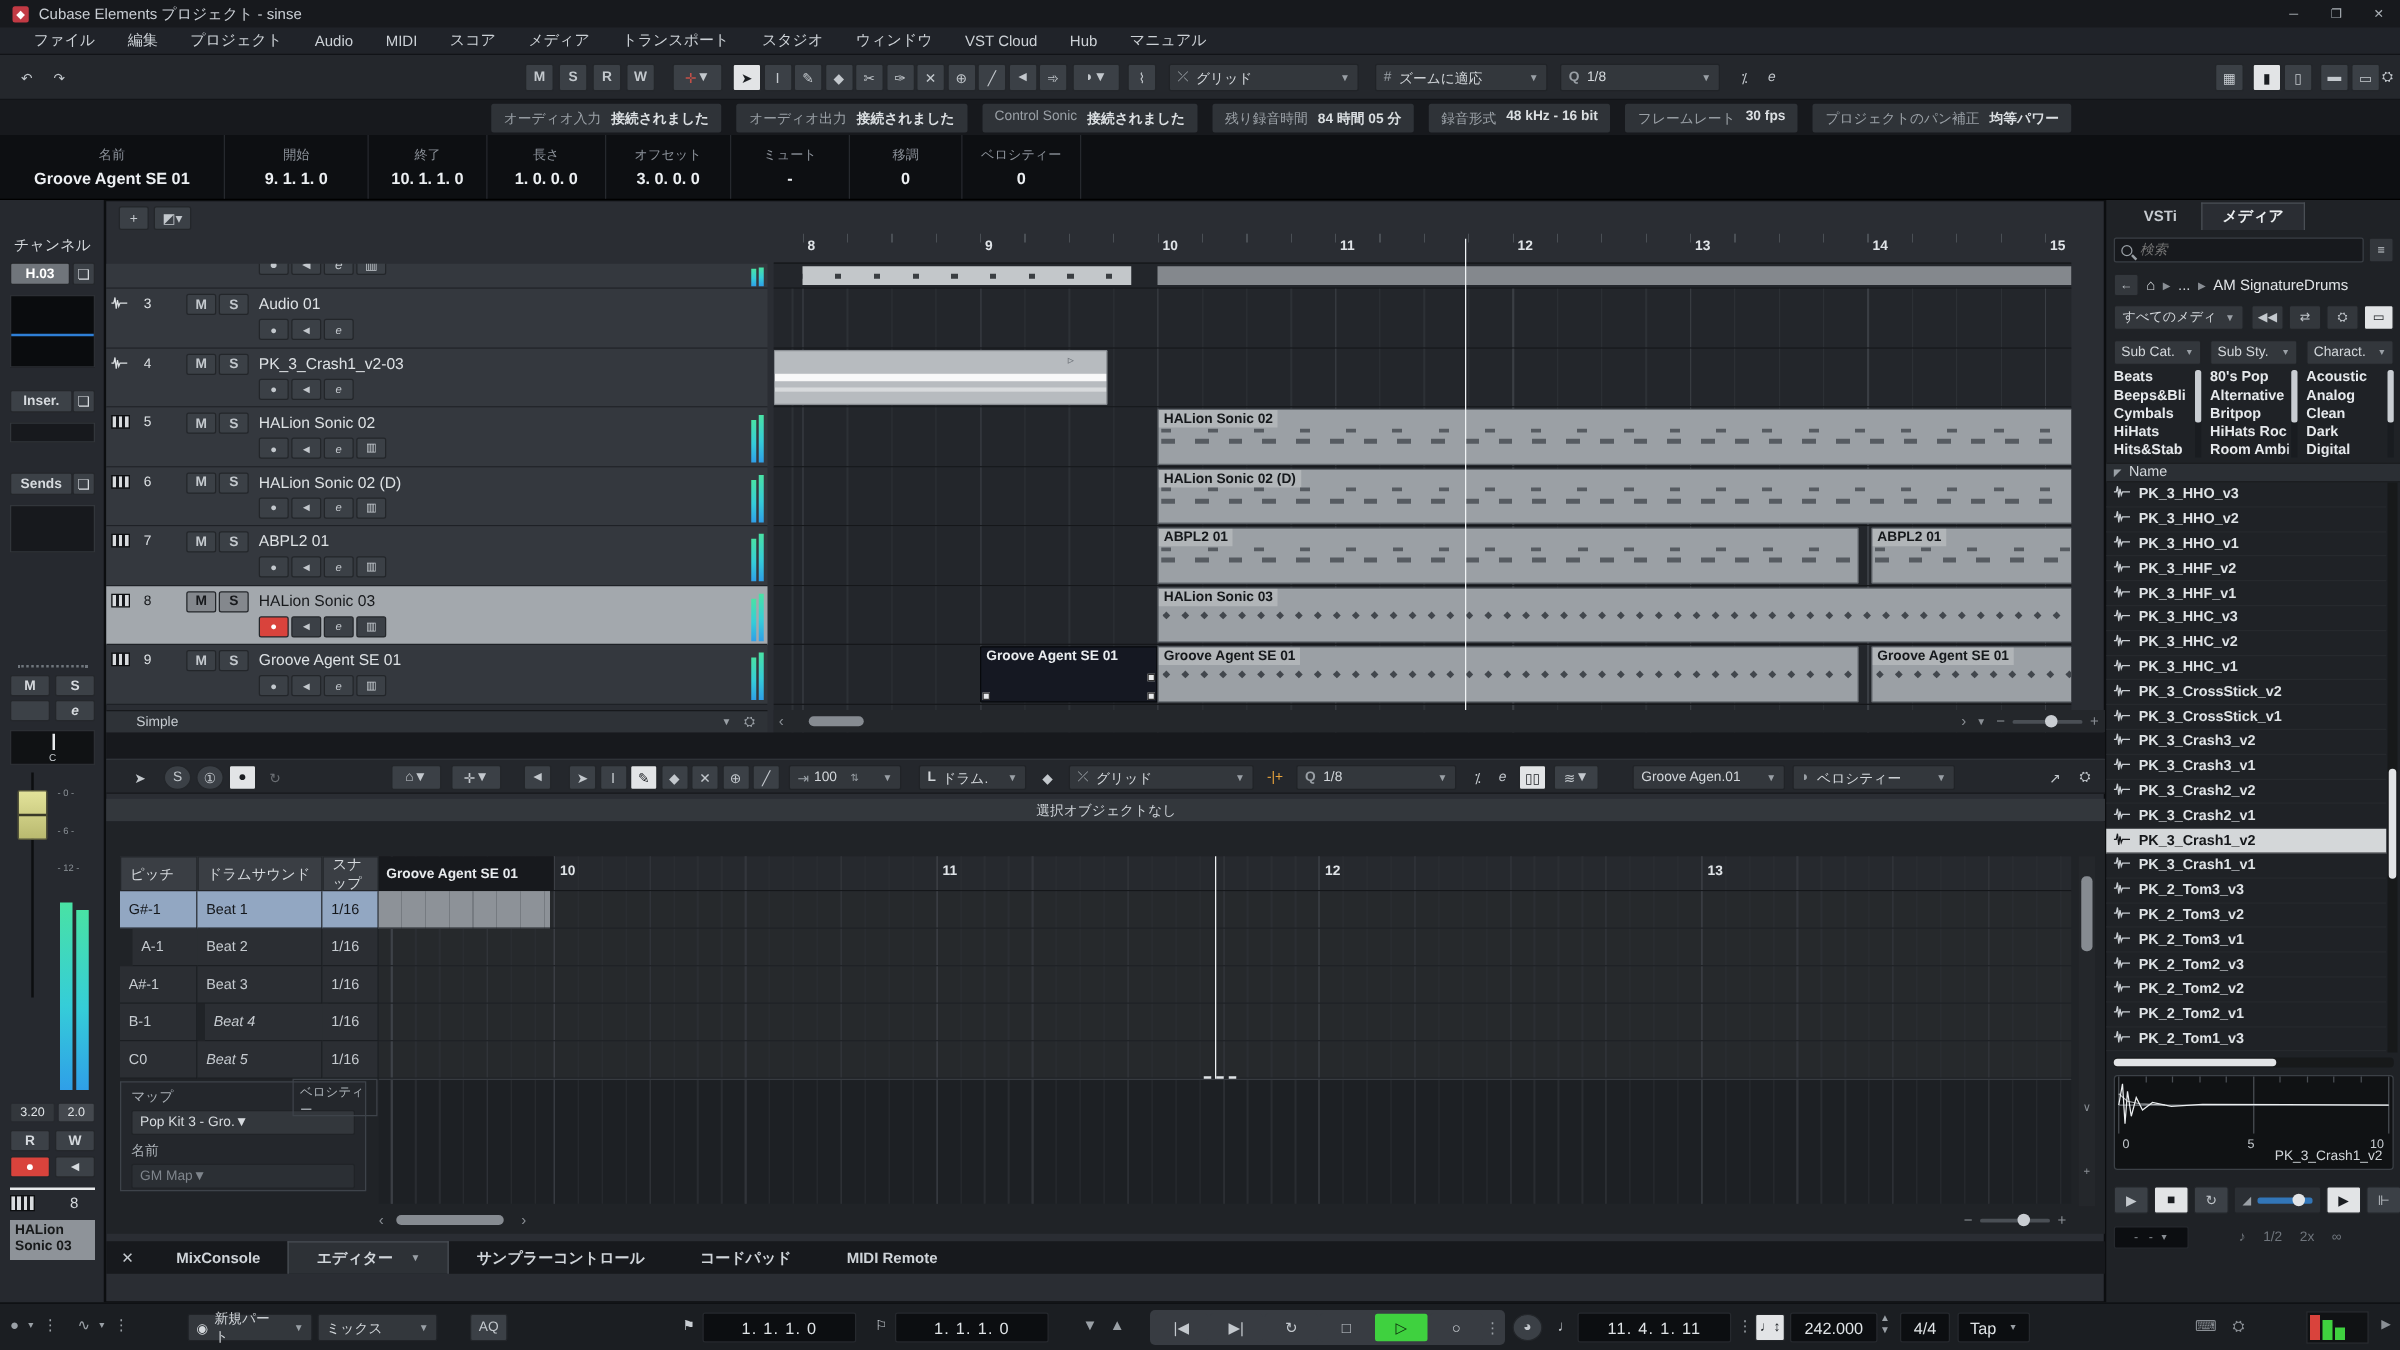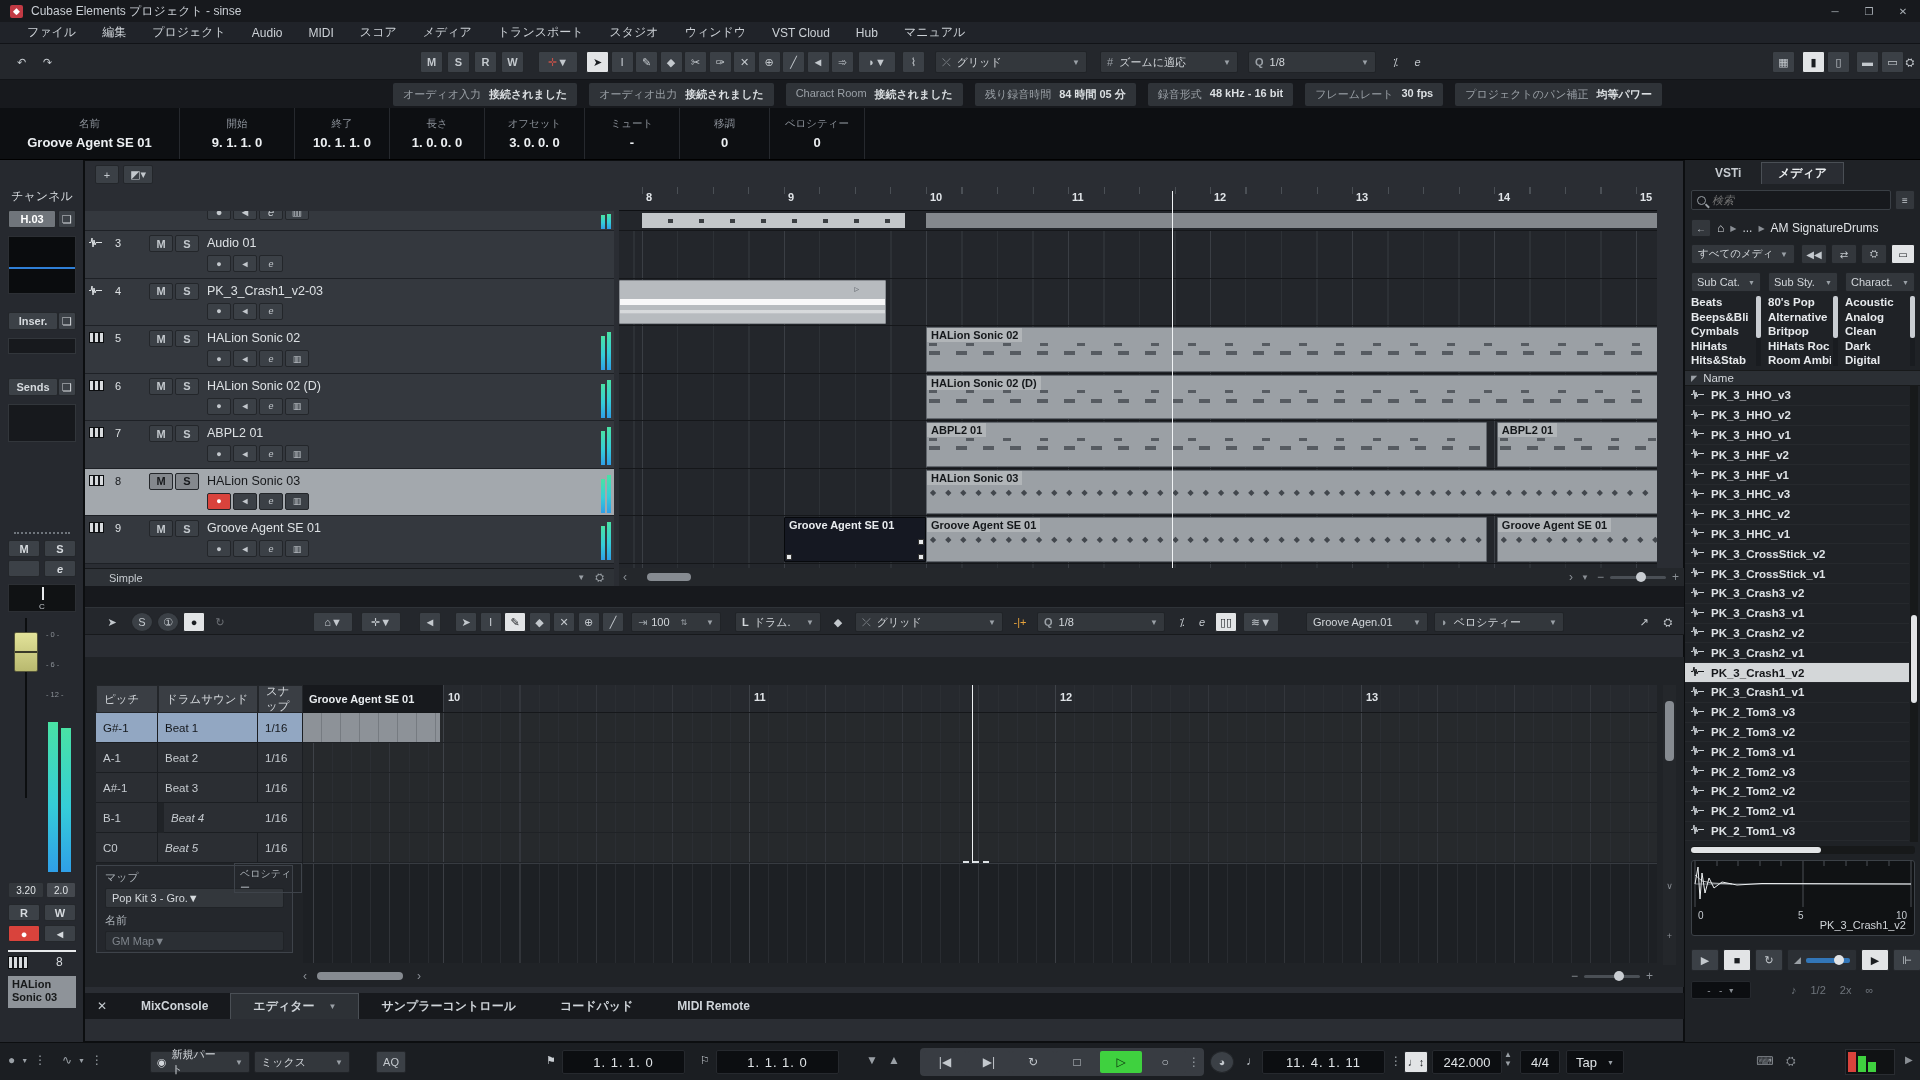--- a/index.html
+++ b/index.html
@@ -210,21 +210,21 @@
 <div class="abs" id="statusbar">
     <div class="stbox">
       <span class="lb">オーディオ入力</span>
       <span class="vl">接続されました</span>
     </div>
     <div class="stbox">
       <span class="lb">オーディオ出力</span>
       <span class="vl">接続されました</span>
     </div>
     <div class="stbox">
-      <span class="lb">Charact Room</span>
+      <span class="lb">Control Sonic</span>
       <span class="vl">接続されました</span>
     </div>
     <div class="stbox">
       <span class="lb">残り録音時間</span>
       <span class="vl">84 時間 05 分</span>
     </div>
     <div class="stbox">
       <span class="lb">録音形式</span>
       <span class="vl">48 kHz - 16 bit</span>
     </div>
@@ -599,30 +599,31 @@
         <span class="car">▼</span>
       </div>
     <div class="combo" style="left:1349px;width:130px">
         <span style="color:#9aa0a6;margin-right:6px">◗</span>
         <span>ベロシティー</span>
         <span class="car">▼</span>
       </div>
     <div class="tbtn" style="left:1548px;background:none;border:none">↗</div>
     <div class="tbtn" style="left:1572px;background:none;border:none">⛭</div>
   </div>
+  <div id="selinfo">選択オブジェクトなし</div>
 
   <div id="edarea">
     <div id="dcols">
         <div class="dcolhead" style="left: 11px; width: 62px; top: 28px;">ピッチ<span style="margin-left:auto;margin-right:4px;font-size:7px;color:#9aa0a6"></span></div>
         <div class="dcolhead" style="left: 73px; width: 100px; top: 28px;">ドラムサウンド<span style="margin-left:auto;margin-right:4px;font-size:7px;color:#9aa0a6"></span></div>
         <div class="dcolhead" style="left: 173px; width: 45px; top: 28px;">スナップ<span style="margin-left:auto;margin-right:4px;font-size:7px;color:#9aa0a6"></span></div>
         <div class="dcell sel" style="left: 11px; width: 62px; top: 56px;">G#-1</div>
         <div class="dcell sel" style="left: 73px; width: 100px; top: 56px;">Beat 1</div>
         <div class="dcell sel" style="left: 173px; width: 45px; top: 56px;">1/16</div>
-        <div class="dcell" style="left: 11px; width: 62px; top: 86px;">A-1</div>
+        <div class="dcell" style="left: 21px; width: 62px; top: 86px;">A-1</div>
         <div class="dcell" style="left: 73px; width: 100px; top: 86px;">Beat 2</div>
         <div class="dcell" style="left: 173px; width: 45px; top: 86px;">1/16</div>
         <div class="dcell" style="left: 11px; width: 62px; top: 116px;">A#-1</div>
         <div class="dcell" style="left: 73px; width: 100px; top: 116px;">Beat 3</div>
         <div class="dcell" style="left: 173px; width: 45px; top: 116px;">1/16</div>
         <div class="dcell" style="left: 11px; width: 62px; top: 146px;">B-1</div>
         <div class="dcell" style="left: 79px; width: 100px; top: 146px; font-style: italic;">Beat 4</div>
         <div class="dcell" style="left: 173px; width: 45px; top: 146px;">1/16</div>
         <div class="dcell" style="left: 11px; width: 62px; top: 176px;">C0</div>
         <div class="dcell" style="left: 73px; width: 100px; top: 176px; font-style: italic;">Beat 5</div>

